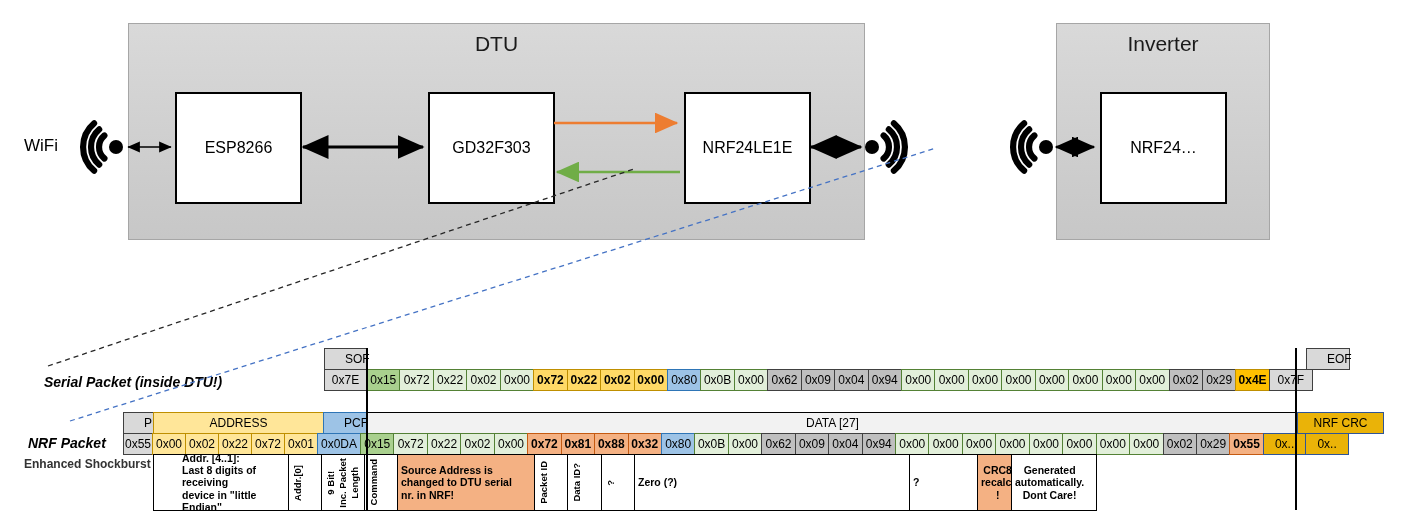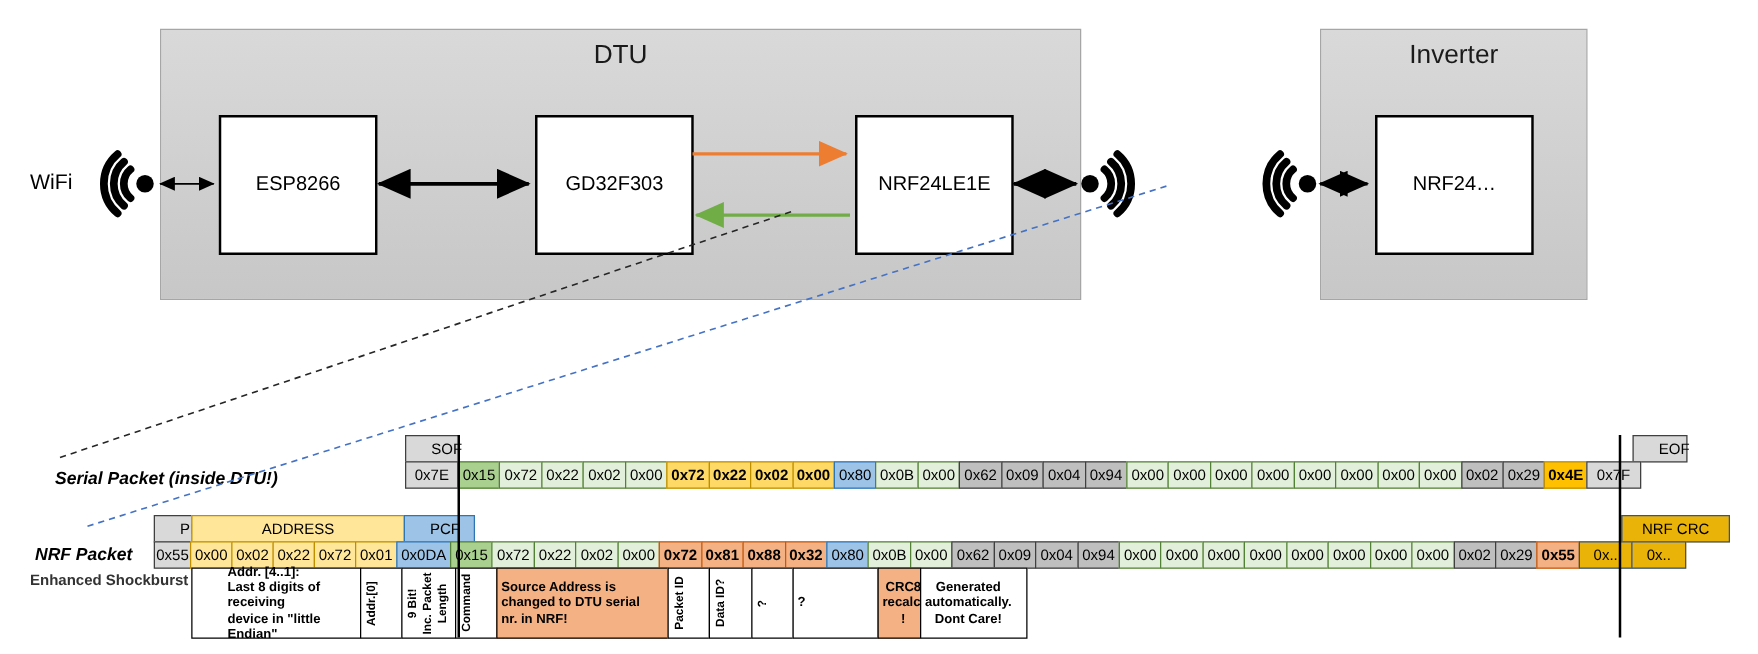--- a/index.html
+++ b/index.html
@@ -133,21 +133,22 @@
       <div class="cell gry" style="width: 34.444px;">0x29</div>
       <div class="cell org" style="width: 34.444px;">0x4E</div>
       <div class="cell gray" style="width: 44px;">0x7F</div>
     </div>
 
   <div class="tbl-label" style="left:28px;top:435px;">NRF Packet</div>
   <div class="sub-label" style="left:24px;top:457px;">Enhanced Shockburst</div>
 
   <div class="hcell gray lft" style="left:123px;top:412px;width:31px;">PRE</div>
   <div class="hcell yel cen" style="left:153px;top:412px;width:171px;">ADDRESS</div>
-  <div class="hcell blu lft" style="left:323px;top:412px;width:57px;">PCF</div>
+  <div class="hcell blu lft" style="left:323px;top:412px;width:44px;">PCF</div>
+  <div class="hcell datahdr cen" style="left:367px;top:412px;width:931px;">DATA [27]</div>
   <div class="hcell crcb cen" style="left:1297px;top:412px;width:87px;">NRF CRC</div>
 
   <div class="row" id="nrf-row" style="left:123px;top:433px;">
       <div class="cell gray" style="width: 30px;">0x55</div>
       <div class="cell yel" style="width: 34px;">0x00</div>
       <div class="cell yel" style="width: 34px;">0x02</div>
       <div class="cell yel" style="width: 34px;">0x22</div>
       <div class="cell yel" style="width: 34px;">0x72</div>
       <div class="cell yel" style="width: 34px;">0x01</div>
       <div class="cell blu" style="width: 44px;">0x0DA</div>
@@ -190,20 +191,21 @@
       <div class="ann" style="width: 44px;"><span class="vert">9 Bit!
 Inc. Packet
 Length</span></div>
       <div class="ann" style="width: 34px;"><span class="vert">Command</span></div>
       <div class="ann sal left" style="width: 138px;"><span>Source Address is
 changed to DTU serial
 nr. in NRF!</span></div>
       <div class="ann" style="width: 34px;"><span class="vert">Packet ID</span></div>
       <div class="ann" style="width: 35px;"><span class="vert">Data ID?</span></div>
       <div class="ann" style="width: 34px;"><span class="vert">?</span></div>
+      <div class="ann" style="width: 276px;"><span>Zero (?)</span></div>
       <div class="ann" style="width: 69px;"><span>?</span></div>
       <div class="ann sal" style="width: 35px;"><span>CRC8
 recalc.
 !</span></div>
       <div class="ann" style="width: 86px;"><span>Generated
 automatically.
 Dont Care!</span></div>
     </div>
 
   <div class="vline" style="left:366px;top:348px;height:162px;"></div>

